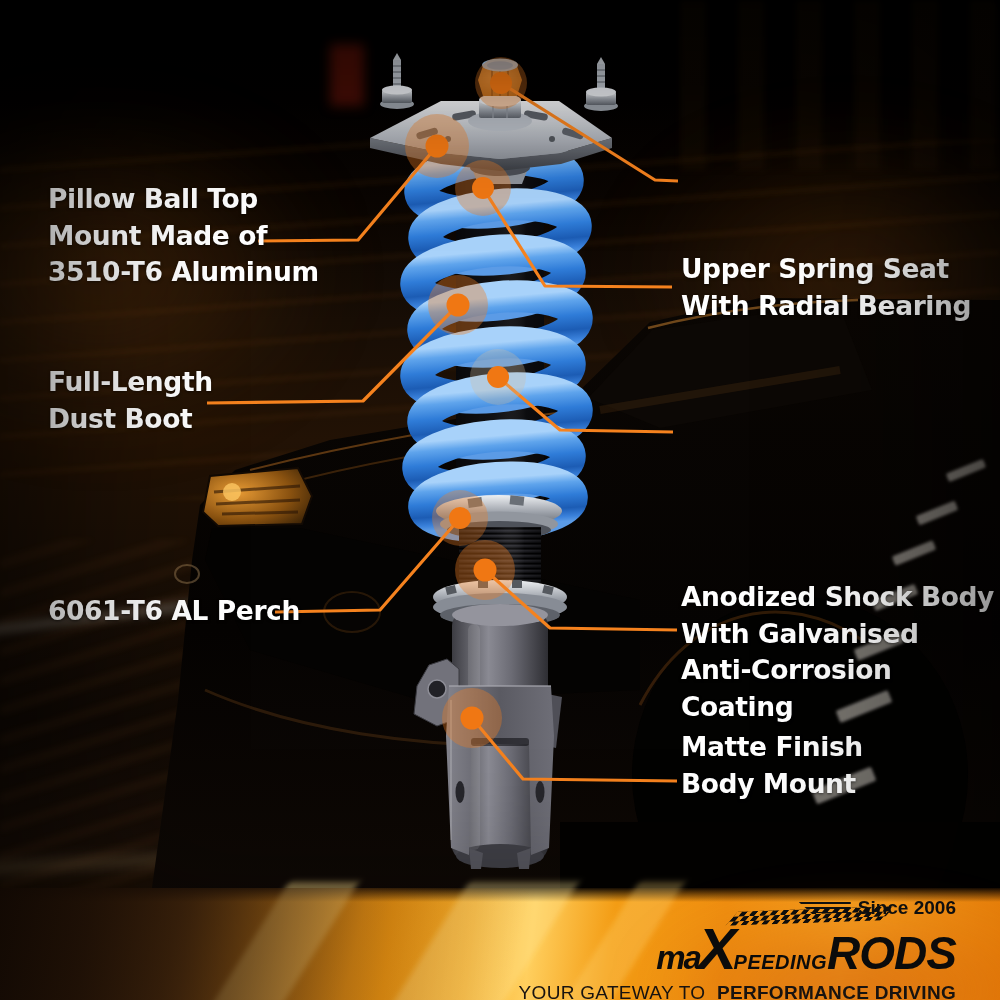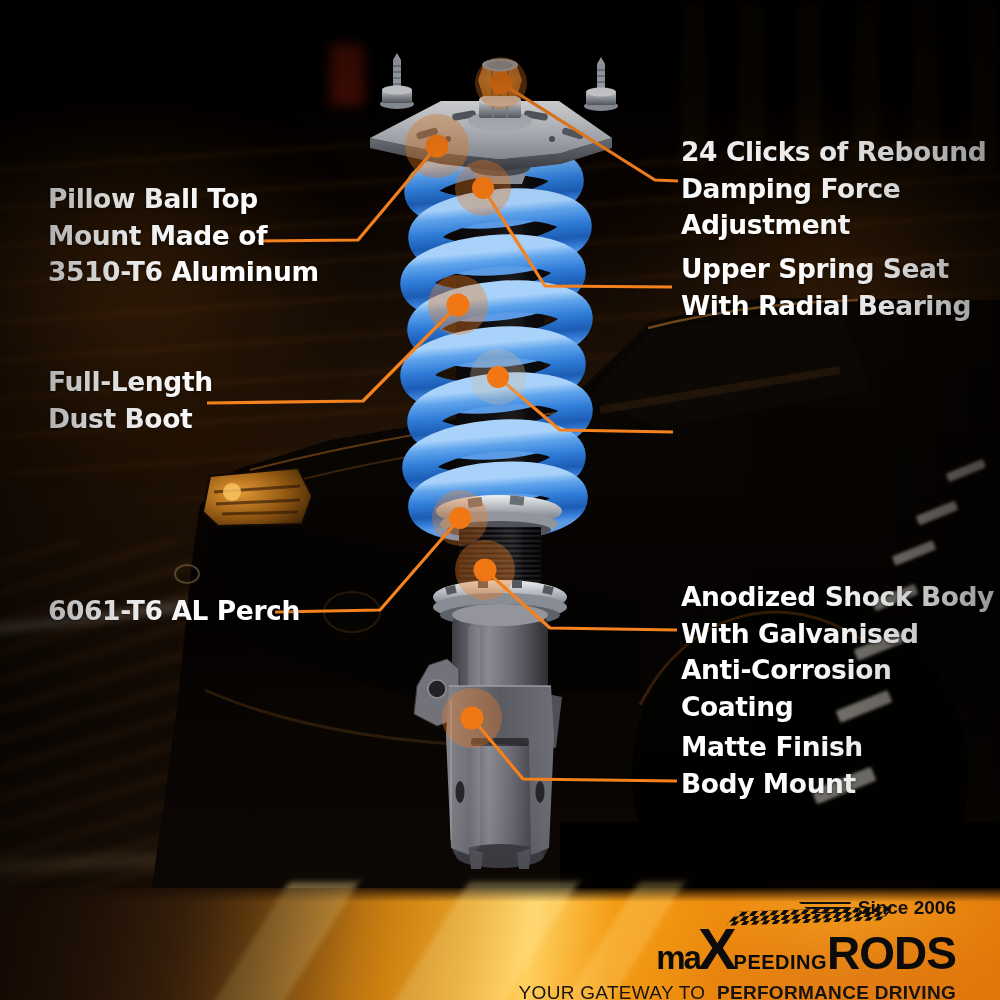--- a/index.html
+++ b/index.html
@@ -49,21 +49,21 @@
   .bred{position:absolute;right:-60px;bottom:-70px;width:420px;height:160px;filter:blur(30px);
       background:radial-gradient(ellipse at center,rgba(195,75,5,.55),rgba(0,0,0,0) 70%);}
 
   
   .logo{position:absolute;right:44px;top:9px;display:flex;flex-direction:column;align-items:flex-end;
       font-family:"Liberation Sans",sans-serif;}
   .since-row{display:flex;align-items:center;gap:7px;font-size:19px;font-weight:600;color:#0f0f0f;}
   .speedlines{display:inline-block;width:52px;height:12px;
       background:repeating-linear-gradient(180deg,#101010 0 1.8px,rgba(0,0,0,0) 1.8px 4.8px);
       clip-path:polygon(0 0,100% 0,100% 100%,26% 100%);}
-  .brand-row{position:relative;display:flex;align-items:baseline;font-weight:800;
+  .brand-row{position:relative;display:flex;align-items:baseline;font-style:italic;font-weight:800;
       color:#0b0b0b;margin-top:1px;line-height:1;}
   .b-ma{font-size:33px;letter-spacing:-2px;}
   .b-x{font-size:58px;margin:0 -3px 0 -2px;}
   .b-peeding{font-size:20px;letter-spacing:.5px;}
   .b-rods{font-size:46px;letter-spacing:-1px;}
   .checker{position:absolute;top:-11px;left:78px;width:152px;height:14px;transform:skewX(-42deg) rotate(-2deg);
       background:repeating-conic-gradient(#0d0d0d 0% 25%,rgba(0,0,0,0) 0% 50%) 0 0/10px 10px;}
   .tagline{margin-top:4px;font-size:19px;color:#181310;letter-spacing:.3px;}
   .tl-light{font-weight:400;}
   .tl-bold{font-weight:800;margin-left:6px;}
@@ -335,23 +335,20 @@
         </g>
     </g>
   </svg>
 
   <div class="callout" style="left:48px;top:181px;">Pillow Ball Top
 Mount Made of
 3510-T6 Aluminum</div>
   <div class="callout" style="left:48px;top:364px;">Full-Length
 Dust Boot</div>
   <div class="callout" style="left:48px;top:593px;">6061-T6 AL Perch</div>
-  <div class="callout" style="left:681px;top:134px;">24 Clicks of Rebound
-Damping Force
-Adjustment</div>
   <div class="callout" style="left:681px;top:251px;">Upper Spring Seat
 With Radial Bearing</div>
   <div class="callout" style="left:681px;top:579px;">Anodized Shock Body
 With Galvanised
 Anti-Corrosion Coating</div>
   <div class="callout" style="left:681px;top:729px;">Matte Finish
 Body Mount</div>
 
   <div class="abs vignette"></div>
 

